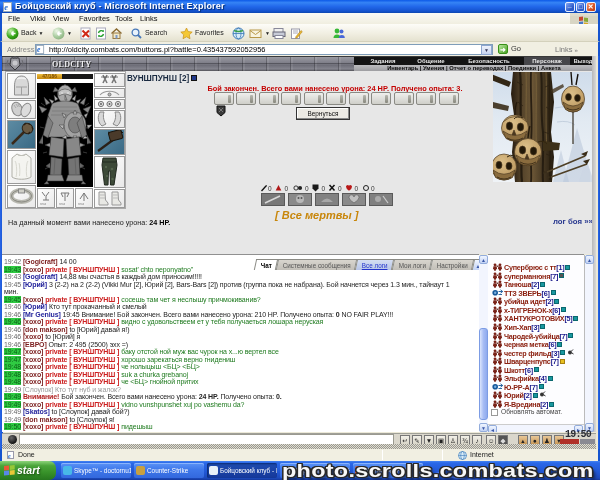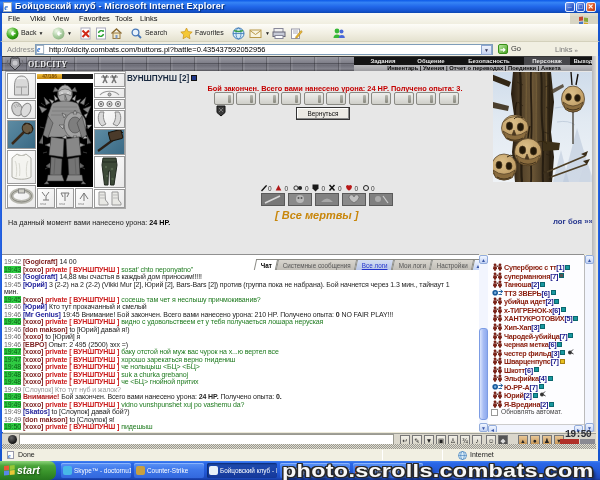--- a/index.html
+++ b/index.html
@@ -36,21 +36,21 @@
 #golight { position:absolute; left:496px; top:2px; width:10px; height:10px; border-radius:2px; background:linear-gradient(135deg,#b8e8a0,#48a020); border:1px solid #389018; color:#fff; font-size:7px; text-align:center; line-height:9px; font-weight:bold;}
 #links { position:absolute; left:553px; top:3px; font-size:7.5px; color:#777; }
 
 
 #stonebar { left:2px; top:56px; width:594px; height:15px;
   background:
    repeating-linear-gradient(180deg, transparent 0 6px, rgba(20,20,25,0.35) 6px 7px, transparent 7px 15px),
    repeating-linear-gradient(90deg, rgba(25,25,30,0.3) 0 1.5px, rgba(255,255,255,0.08) 1.5px 3px, transparent 3px 24px),
    linear-gradient(180deg,#9a9aa2 0%,#80808a 40%,#6e6e78 60%,#84848e 85%,#525258 100%);
   border-top:1px solid #3a3a3a; }
-#oldcity { position:absolute; left:26px; top:3px; color:#ededf0; font-size:8px; font-weight:bold; letter-spacing:0.3px; text-shadow:1px 1px 0 #2a2a2a, -1px -1px 0 #55555a; font-family:"Liberation Serif",serif; }
+#oldcity { position:absolute; left:26px; top:3px; color:#ededf0; font-size:8px; font-weight:bold; letter-spacing:0.3px; text-shadow:1px 1px 0 #2a2a2a, -1px -1px 0 #55555a; font-family:"Liberation Serif",serif;padding-left:24px; }
 #emblem { position:absolute; left:3px; top:-1px; width:20px; height:16px; }
 #nav1strip { position:absolute; left:352px; top:0px; width:240px; height:8px; background:#141414; }
 #nav1strip span { position:absolute; top:0; height:8px; color:#e8e8e8; font-size:6px; font-weight:bold; line-height:8px; text-align:center; }
 #nav2strip { position:absolute; left:352px; top:8px; width:240px; height:7px; background:linear-gradient(180deg,#bdbdc0,#98989c); color:#0a0a0a; font-size:5.8px; font-weight:bold; text-align:center; line-height:7px; white-space:nowrap; overflow:hidden; }
 
 
 #main { left:2px; top:71px; width:591px; height:183px; background:#e7e7e7; }
 #mainscroll { left:592px; top:56px; width:4px; height:376px; background:linear-gradient(90deg,#b8b8b8,#d8d8d8); }
 
 

